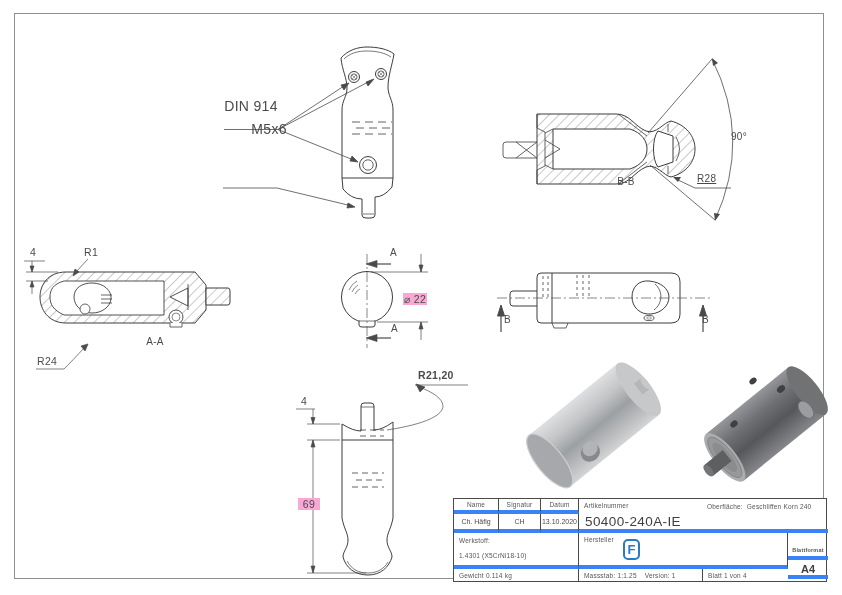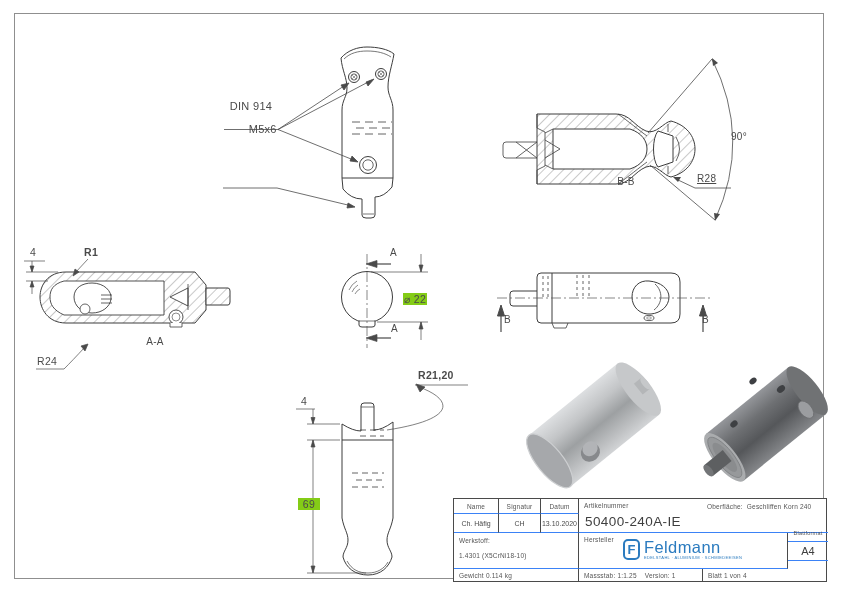--- a/index.html
+++ b/index.html
@@ -10,31 +10,31 @@
   .frame{
     position:absolute;left:14px;top:13px;width:810px;height:566px;
     border:1.5px solid #8f8f8f;box-sizing:border-box;
   }
   svg.art{position:absolute;left:0;top:0;}
   .lbl{
     position:absolute;color:#4a4a4a;font-size:10px;line-height:12px;
     letter-spacing:.3px;white-space:pre;text-align:center;
   }
   .lbl.small{font-size:10.5px;}
-  .callout{font-size:11px;line-height:11.5px;}
-  .bgw{background:#84cc16;padding:0 1px;}
+  .callout{font-size:14px;line-height:11.5px;}
+  .bgw{background:#f9a8d4;padding:0 1px;}
   
   .tb{
     position:absolute;left:453px;top:498px;width:374px;height:84px;
     border:1px solid #4a4a4a;box-sizing:border-box;background:#fff;
     color:#4a4a4a;
   }
   .tb .cell{position:absolute;box-sizing:border-box;border-color:#4a4a4a;}
   .tb .br{border-right:1px solid #4a4a4a;}
-  .tb .bb{border-bottom:1px solid #3b82f6;}
+  .tb .bb{border-bottom:4px solid #3b82f6;}
   .tb .lab{font-size:6.5px;letter-spacing:.2px;color:#555;}
   .tb .val{font-size:7px;}
   .tb .cen{display:flex;align-items:center;justify-content:center;text-align:center;}
   .artnum{font-size:13.5px;letter-spacing:.4px;color:#3f3f3f;}
   .logo-row{position:absolute;left:44px;top:6px;display:flex;align-items:flex-start;}
   .logo-mono{
     width:17px;height:21px;border:2.2px solid #2b7bbf;border-radius:5px;
     color:#2b7bbf;font-weight:bold;font-size:13px;display:flex;
     align-items:center;justify-content:center;box-sizing:border-box;
   }
@@ -267,21 +267,21 @@
 
   <div class="lbl callout" style="left:222px;top:101px;width:58px;"><span>DIN 914</span><br>
        <span>M5x6</span></div>
 
 
   <div class="lbl" style="left:731px;top:131px;">90°</div>
   <div class="lbl" style="left:697px;top:173px;text-decoration:underline;">R28</div>
   <div class="lbl" style="left:611px;top:176px;width:30px;">B-B</div>
 
   <div class="lbl small" style="left:26px;top:246px;width:14px;">4</div>
-  <div class="lbl small" style="left:84px;top:246px;font-weight:bold;">R1</div>
+  <div class="lbl small" style="left:84px;top:246px;">R1</div>
   <div class="lbl" style="left:138px;top:336px;width:34px;">A-A</div>
   <div class="lbl small" style="left:37px;top:355px;">R24</div>
 
   <div class="lbl" style="left:390px;top:247px;">A</div>
   <div class="lbl" style="left:391px;top:323px;">A</div>
   <div class="lbl small bgw" style="left:403px;top:293px;">⌀ 22</div>
 
   <div class="lbl" style="left:504px;top:314px;">B</div>
   <div class="lbl" style="left:702px;top:314px;">B</div>
 
@@ -308,28 +308,24 @@
 
     <div class="cell br bb" style="left:0;top:34px;width:125px;height:36px;">
       <div class="lab" style="position:absolute;left:5px;top:4px;">Werkstoff:</div>
       <div class="lab" style="position:absolute;left:5px;top:19px;">1.4301 (X5CrNi18-10)</div>
     </div>
 
     <div class="cell br bb" style="left:125px;top:34px;width:209px;height:36px;">
       <div class="lab" style="position:absolute;left:5px;top:3px;">Hersteller</div>
       <div class="logo-row">
         <div class="logo-mono">F</div>
-        <div class="logo-txt">
-          <div class="logo-word">Feldmann</div>
-          <div class="logo-tag">EDELSTAHL · ALUMINIUM · SCHMIEDEEISEN</div>
-        </div>
       </div>
     </div>
 
-    <div class="cell bb" style="left:334px;top:26px;width:40px;height:36px;">
+    <div class="cell bb" style="left:334px;top:44px;width:40px;height:36px;font-weight:bold;">
       <div class="cell bb cen lab" style="left:0;top:0;width:40px;height:17px;font-size:5.5px;">Blattformat</div>
       <div class="cen" style="position:absolute;left:0;top:17px;width:40px;height:18px;font-size:11px;color:#3f3f3f;">A4</div>
     </div>
 
     <div class="cell br lab" style="left:0;top:70px;width:125px;height:13px;padding:3px 0 0 5px;">Gewicht 0.114 kg</div>
     <div class="cell br lab" style="left:125px;top:70px;width:124px;height:13px;padding:3px 0 0 5px;white-space:nowrap;">
       <span>Massstab: 1:1.25</span>&nbsp;&nbsp;&nbsp;
       <span>Version: 1</span>
     </div>
     <div class="cell lab" style="left:249px;top:70px;width:125px;height:13px;padding:3px 0 0 5px;">Blatt 1 von 4</div>

